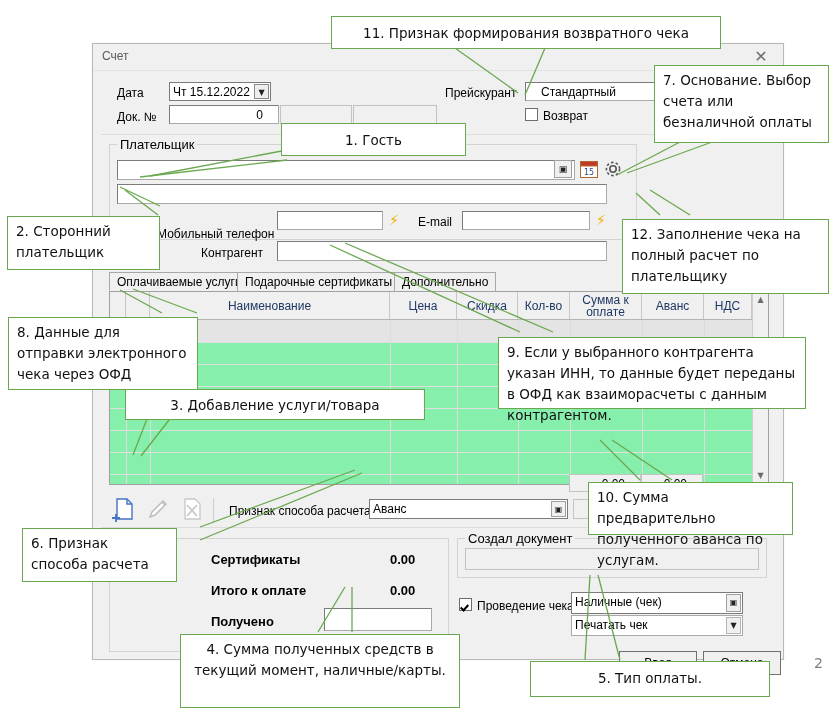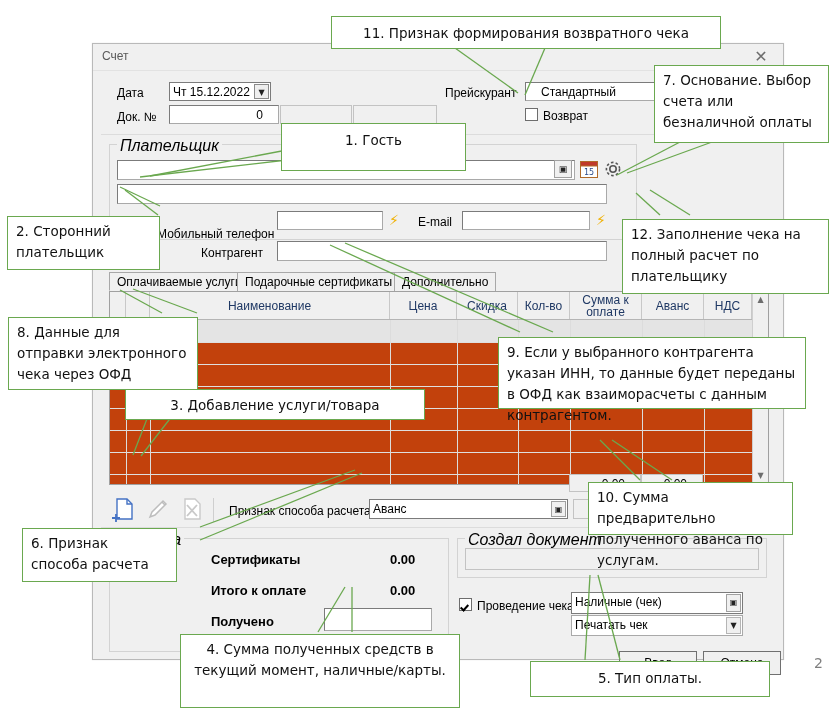--- a/index.html
+++ b/index.html
@@ -51,21 +51,21 @@
     background:#f0f0f0;border:1px solid #a0a0a0;box-sizing:border-box;
     font-size:8px;color:#222;text-align:center;line-height:15px;
     font-family:"DejaVu Sans", sans-serif;
   }
   .cbtn.flat{background:#eee;border:1px solid #8a8a8a;}
   .group{
     position:absolute;border:1px solid #d3d3d3;box-sizing:border-box;
   }
   .group > .gcap{
     position:absolute;top:-8px;left:7px;background:#f0f0f0;
-    padding:0 3px;font-size:16px;color:#000;font-style:italic;
+    padding:0 3px;font-size:13px;color:#000;
   }
   .chk{position:absolute;font-size:12px;color:#000;white-space:nowrap;}
   .chk .box{
     display:inline-block;width:11px;height:11px;background:#fff;
     border:1px solid #6d6d6d;vertical-align:-1px;margin-right:5px;
     position:relative;
   }
   .chk .box.on:after{
     content:"";position:absolute;left:2px;top:4px;width:3px;height:6px;
     border:solid #000;border-width:0 2px 2px 0;transform:rotate(42deg);
@@ -77,21 +77,21 @@
   .btn .u{text-decoration:underline;}
   
   .tabstrip{position:absolute;left:0;font-size:12px;}
   .tab{
     position:absolute;top:0;height:19px;line-height:18px;padding:0 7px;
     border:1px solid #a8a8a8;border-bottom:none;background:#f0f0f0;
     box-sizing:border-box;white-space:nowrap;font-size:12px;
   }
   .tab.active{background:#f0f0f0;border-bottom:1px solid #f0f0f0;}
   
-  .grid{position:absolute;background:#c2410c;border:1px solid #a0a0a0;box-sizing:border-box;}
+  .grid{position:absolute;background:#86efac;border:1px solid #a0a0a0;box-sizing:border-box;}
   .ghead{
     position:absolute;left:0;top:0;right:0;height:28px;background:#f0f0f0;
     border-bottom:1px solid #b5b5b5;box-sizing:border-box;
   }
   .gh{
     position:absolute;top:0;height:27px;border-right:1px solid #c8c8c8;
     box-sizing:border-box;font-size:12px;color:#1f3864;text-align:center;
     display:flex;align-items:center;justify-content:center;line-height:12px;
   }
   .grow{position:absolute;left:0;right:0;height:22px;border-bottom:1px solid #dfdfdf;}
@@ -330,21 +330,21 @@
 
     <path d="M585,660 L590,575"></path>
     <path d="M620,660 L598,575"></path>
   </g>
 </svg>
 
 <div class="anno ctr" style="left:331px;top:16px;width:390px;height:33px;line-height:25px;">11. Признак формирования возвратного чека</div>
 
 <div class="anno" style="left:654px;top:65px;width:175px;height:78px;">7. Основание. Выбор счета или безналичной оплаты</div>
 
-<div class="anno ctr" style="left:281px;top:123px;width:185px;height:48px;line-height:25px;text-align:center;">1. Гость</div>
+<div class="anno ctr" style="left:281px;top:123px;width:185px;height:33px;line-height:25px;text-align:center;">1. Гость</div>
 
 <div class="anno" style="left:7px;top:216px;width:153px;height:54px;">2. Сторонний плательщик</div>
 
 <div class="anno" style="left:622px;top:219px;width:207px;height:75px;">12. Заполнение чека на полный расчет по плательщику</div>
 
 <div class="anno" style="left:8px;top:317px;width:190px;height:73px;">8. Данные для отправки электронного чека через ОФД</div>
 
 <div class="anno" style="left:498px;top:337px;width:308px;height:72px;">9. Если у выбранного контрагента указан ИНН, то данные будет переданы в ОФД как взаиморасчеты с данным контрагентом.</div>
 
 <div class="anno ctr" style="left:125px;top:389px;width:300px;height:31px;line-height:23px;">3. Добавление услуги/товара</div>

